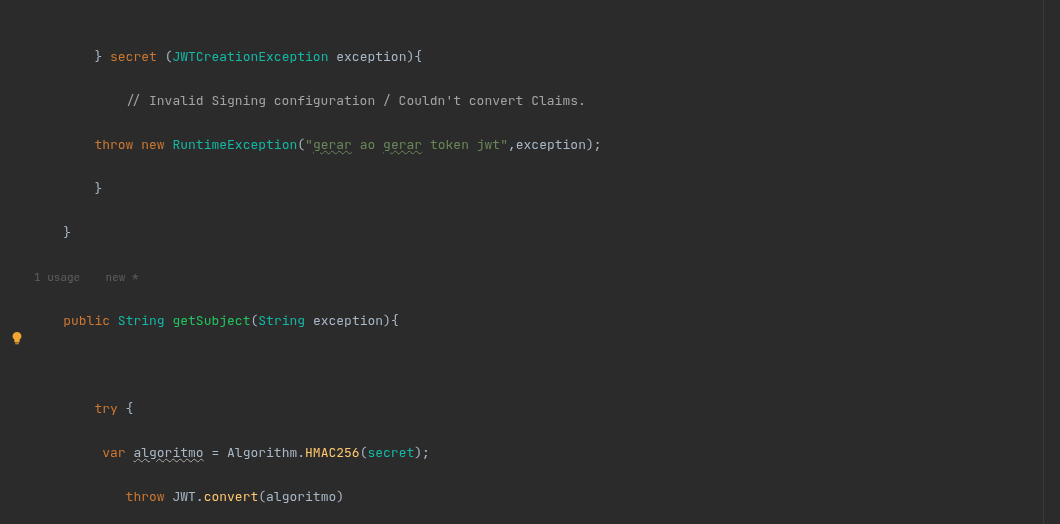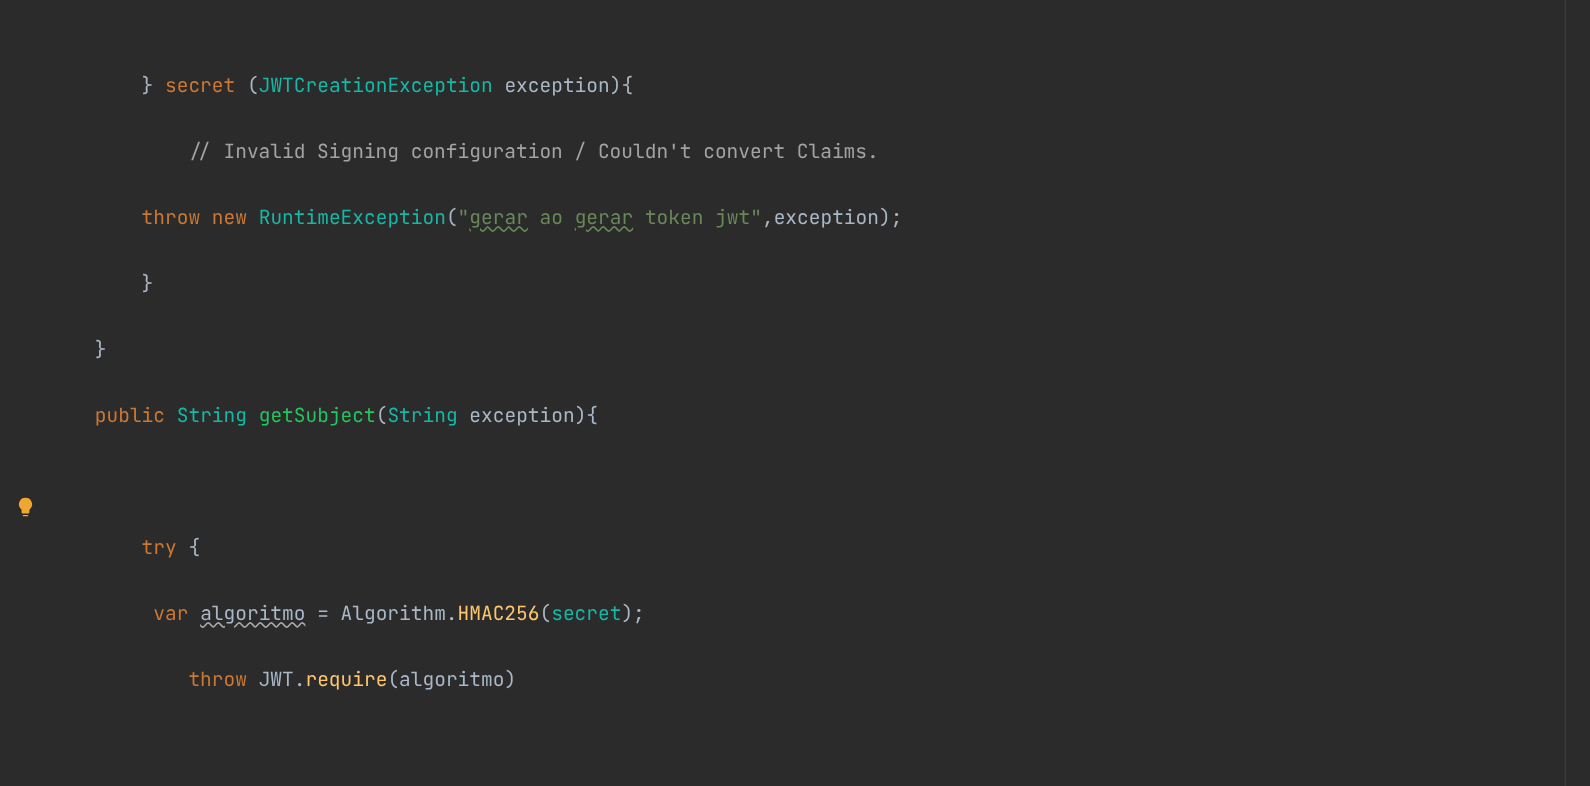--- a/index.html
+++ b/index.html
@@ -70,25 +70,26 @@
       <path d="M8 1a5 5 0 0 0-3 9v2a1 1 0 0 0 1 1h4a1 1 0 0 0 1-1v-2a5 5 0 0 0-3-9zM6 14h4v1H6z"></path>
     </svg>
   </div>
   <div class="code">
 
 <div class="line">        <span class="punct">} </span><span class="kw">secret</span> <span class="punct">(</span><span class="type">JWTCreationException</span><span class="param"> exception</span><span class="punct">){</span></div>
 <div class="line">            <span class="comment">// Invalid Signing configuration / Couldn't convert Claims.</span></div>
 <div class="line">        <span class="kw">throw</span> <span class="kw">new</span> <span class="type">RuntimeException</span><span>(</span><span class="str">"</span><span class="str wavy">gerar</span><span class="str"> ao </span><span class="str wavy">gerar</span><span class="str"> token jwt"</span><span>,</span><span>exception</span><span>);</span></div>
 <div class="line">        <span>}</span></div>
 <div class="line">    <span>}</span></div>
+<div class="line"><span class="inlay">1 usage</span>   <span class="inlay">new *</span></div>
 <div class="line">    <span class="kw">public</span> <span class="type">String</span> <span class="fn">getSubject</span><span>(</span><span class="type">String</span><span class="param"> exception</span><span>){</span></div>
 <div class="line"></div>
 <div class="line">        <span class="kw">try</span><span> {</span></div>
 <div class="line">         <span class="kw">var</span> <span class="wavy-def">algoritmo</span><span> = </span><span>Algorithm</span><span>.</span><span class="italic-fn">HMAC256</span><span>(</span><span style="color:#14b8a6">secret</span><span>);</span></div>
-<div class="line">            <span class="kw">throw</span><span> JWT.</span><span class="italic-fn">require</span><span>(</span><span>algoritmo</span><span>)</span></div>
+<div class="line">            <span class="kw">throw</span><span> JWT.</span><span class="italic-fn">convert</span><span>(</span><span>algoritmo</span><span>)</span></div>
 
 
 
 
 
 
 
 
 
 

